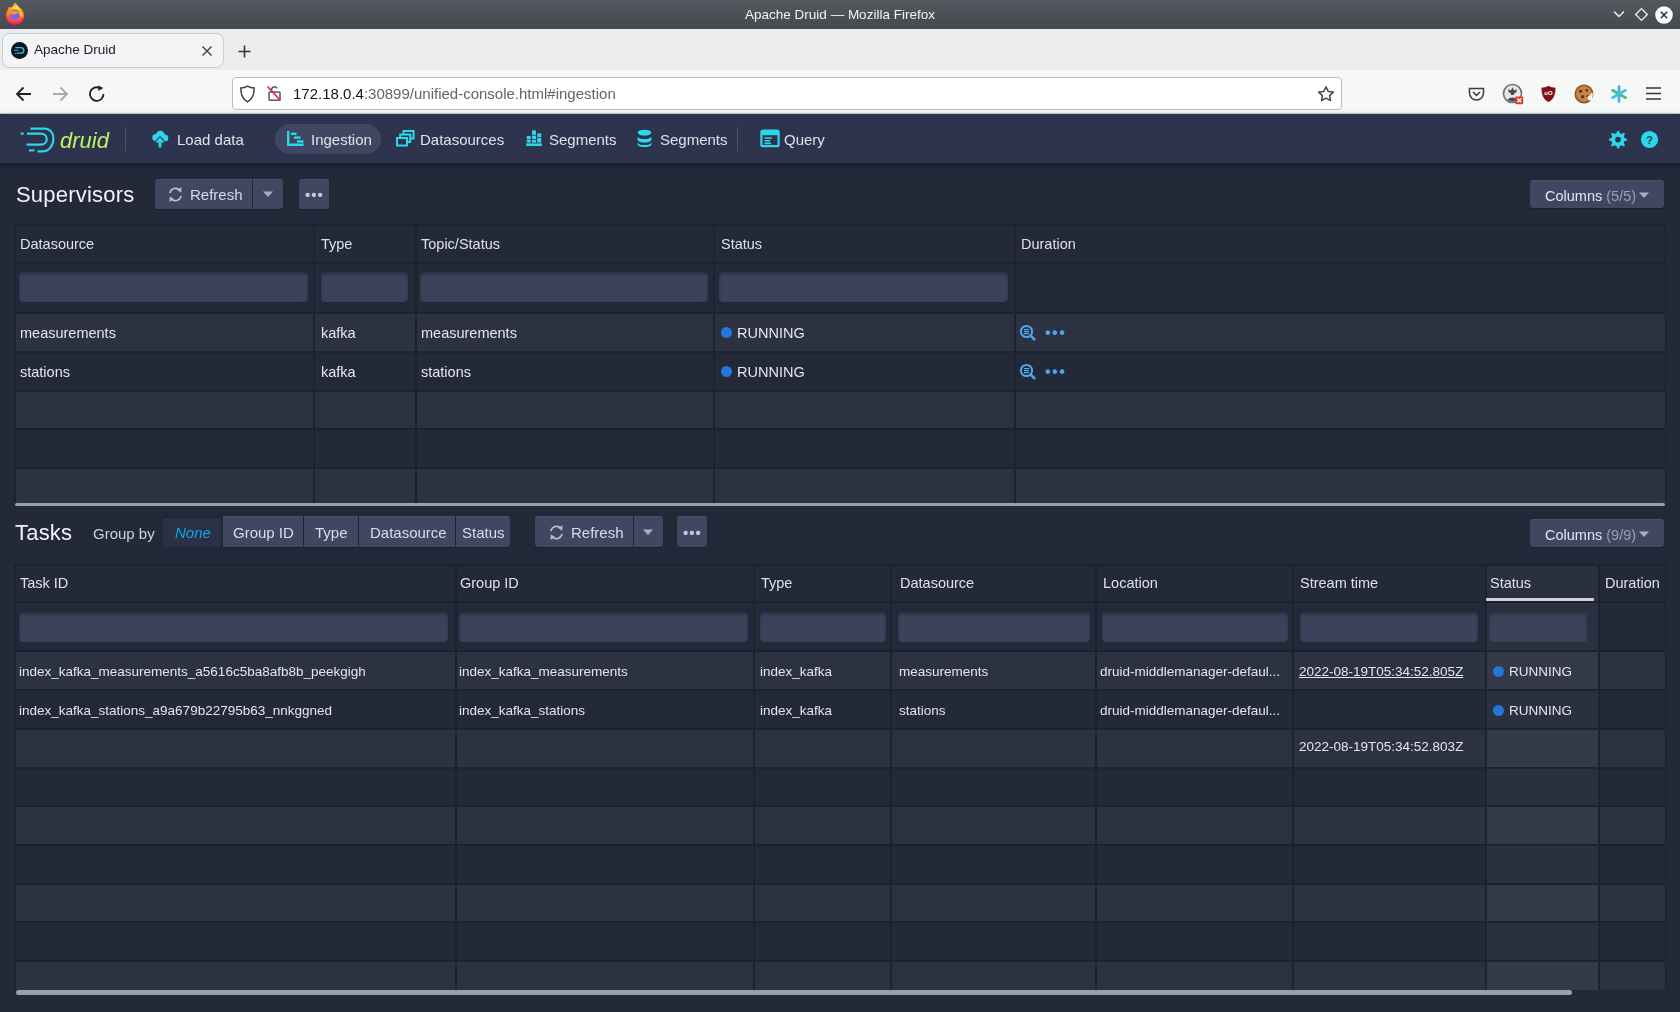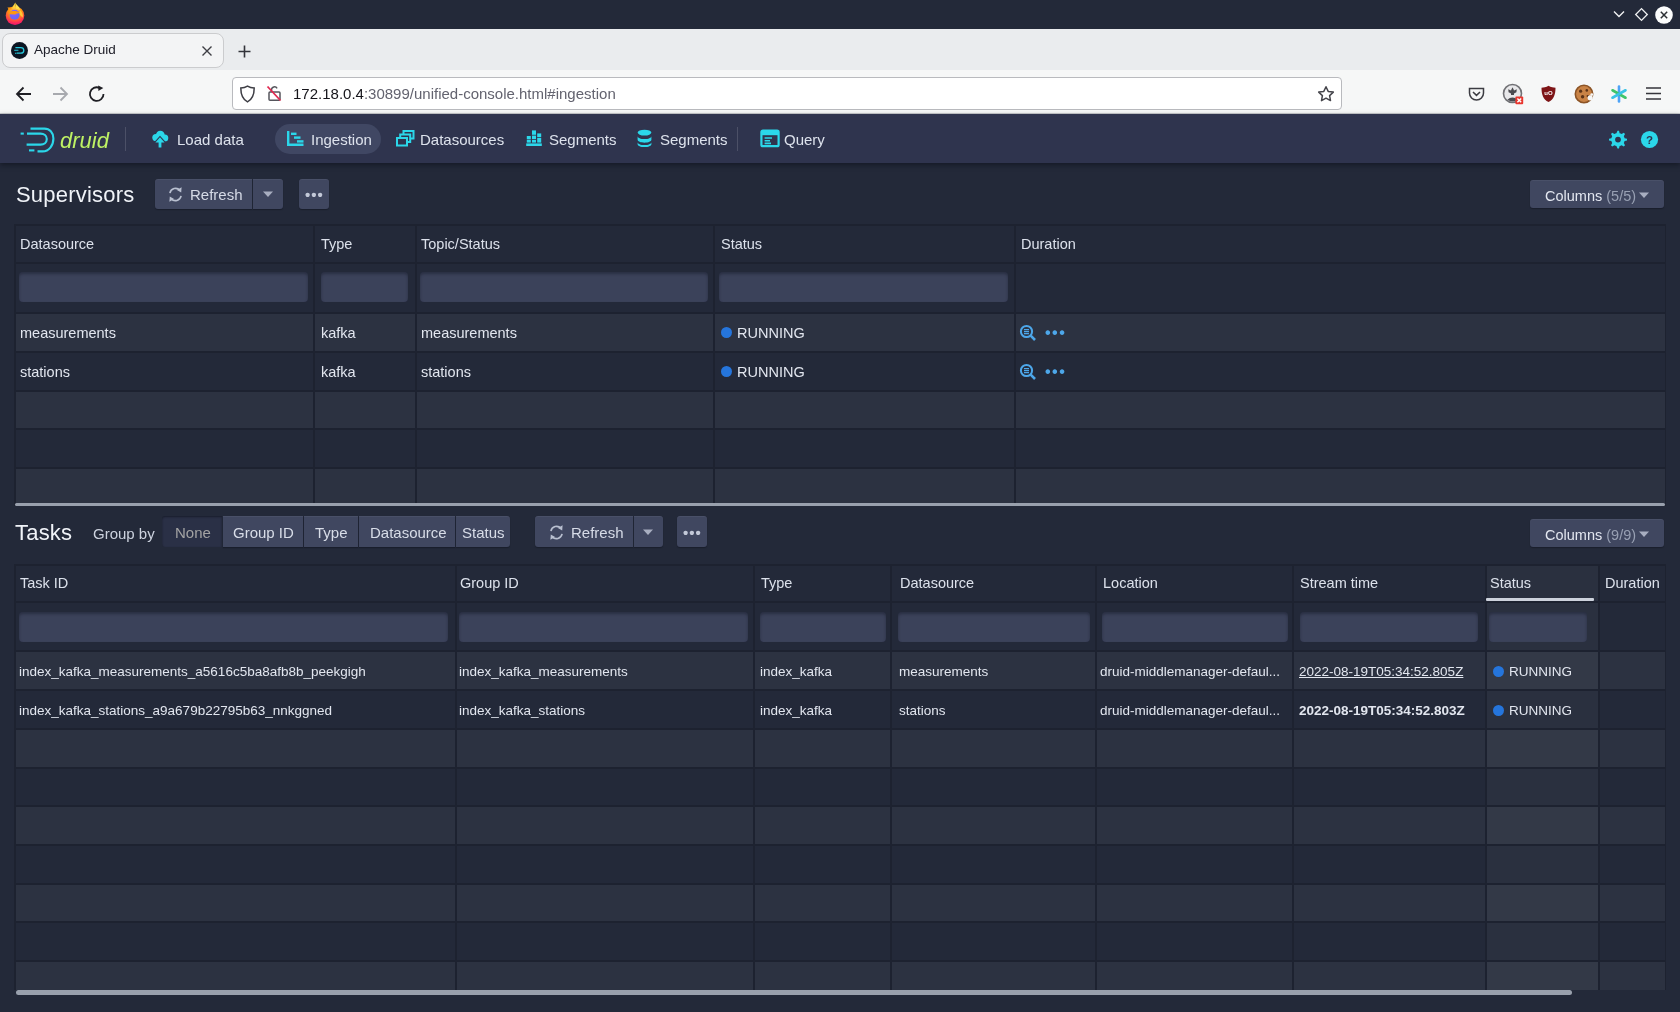--- a/index.html
+++ b/index.html
@@ -46,20 +46,23 @@
   .finput { position:absolute; height:30px; background:#3b425a; border-radius:4px;
     box-shadow:inset 0 2px 3px rgba(10,12,24,.35); }
   .rowlite { position:absolute; background:rgba(255,255,255,.045); }
   .dot { position:absolute; width:11px; height:11px; border-radius:50%; background:#2575dc; }
   .sbar { position:absolute; height:5px; border-radius:2.5px; background:#99a0ad; }
 </style>
 </head>
 <body>
 <div id="stage">
 
+  <div id="titlebar" class="abs">
+    <div class="wtitle">Apache Druid — Mozilla Firefox</div>
+  </div>
 
   <svg class="abs" style="left:3px; top:1px;" width="24" height="26" viewBox="0 0 24 26">
     <defs>
       <radialGradient id="fxbody" cx="50%" cy="20%" r="85%">
         <stop offset="0%" stop-color="#ffbd4f"></stop>
           <stop offset="40%" stop-color="#ff980e"></stop>
         <stop offset="75%" stop-color="#ff3750"></stop>
           <stop offset="100%" stop-color="#eb0878"></stop>
       </radialGradient>
       <radialGradient id="fxglobe" cx="40%" cy="35%" r="80%">
@@ -341,21 +344,21 @@
   </div>
 
   <div class="h1" style="left:15px; top:520px;">Tasks</div>
   <div class="abs" style="left:93px; top:525px; font-size:15px; color:#ccd2de;">Group by</div>
 
   <div class="btn" style="left:162px; top:516px; width:60px; height:31px; border-radius:3px 0 0 3px; background:#2a3046; box-shadow:inset 0 1px 2px rgba(8,10,18,.5);"></div>
   <div class="btn" style="left:223px; top:516px; width:80px; height:31px; border-radius:0;"></div>
   <div class="btn" style="left:304px; top:516px; width:54px; height:31px; border-radius:0;"></div>
   <div class="btn" style="left:359px; top:516px; width:96px; height:31px; border-radius:0;"></div>
   <div class="btn" style="left:456px; top:516px; width:54px; height:31px; border-radius:0 3px 3px 0;"></div>
-  <div class="abs" style="left:175px; top:524px; font-size:15px; color:#a3a3a3;">None</div>
+  <div class="abs" style="left:175px; top:524px; font-size:15px; color:#0ea5e9;font-style:italic;">None</div>
   <div class="abs" style="left:233px; top:524px; font-size:15px; color:#d8dde8;">Group ID</div>
   <div class="abs" style="left:315px; top:524px; font-size:15px; color:#d8dde8;">Type</div>
   <div class="abs" style="left:370px; top:524px; font-size:15px; color:#d8dde8;">Datasource</div>
   <div class="abs" style="left:462px; top:524px; font-size:15px; color:#d8dde8;">Status</div>
 
   <div class="btn" style="left:535px; top:516px; width:98px; height:31px; border-radius:3px 0 0 3px;"></div>
   <div class="btn" style="left:634px; top:516px; width:29px; height:31px; border-radius:0 3px 3px 0;"></div>
   <svg class="abs" style="left:548px; top:524px;" width="17" height="17" viewBox="0 0 17 17">
     <path d="M2.9 7.1 A5.8 5.8 0 0 1 12.9 4.3" fill="none" stroke="#b9c0d0" stroke-width="1.6"></path>
     <path d="M14.1 9.9 A5.8 5.8 0 0 1 4.1 12.7" fill="none" stroke="#b9c0d0" stroke-width="1.6"></path>
@@ -434,20 +437,20 @@
     <div class="cell" style="left:1100px; top:664px;">druid-middlemanager-defaul...</div>
     <div class="cell" style="left:1299px; top:664px;text-decoration:underline;">2022-08-19T05:34:52.805Z</div>
     <div class="dot" style="left:1493px; top:666px;"></div>
     <div class="cell" style="left:1509px; top:664px;">RUNNING</div>
 
     <div class="cell" style="left:19px; top:703px;">index_kafka_stations_a9a679b22795b63_nnkggned</div>
     <div class="cell" style="left:459px; top:703px;">index_kafka_stations</div>
     <div class="cell" style="left:760px; top:703px;">index_kafka</div>
     <div class="cell" style="left:899px; top:703px;">stations</div>
     <div class="cell" style="left:1100px; top:703px;">druid-middlemanager-defaul...</div>
-    <div class="cell" style="left:1299px; top:703px;font-weight:bold;">2022-08-19T05:34:52.803Z</div>
+    <div class="cell" style="left:1299px; top:739px;">2022-08-19T05:34:52.803Z</div>
     <div class="dot" style="left:1493px; top:705px;"></div>
     <div class="cell" style="left:1509px; top:703px;">RUNNING</div>
 
     <div class="sbar" style="left:16px; top:990px; width:1556px; height:4.5px;"></div>
   </div>
 
 </div>
 
 </body></html>

